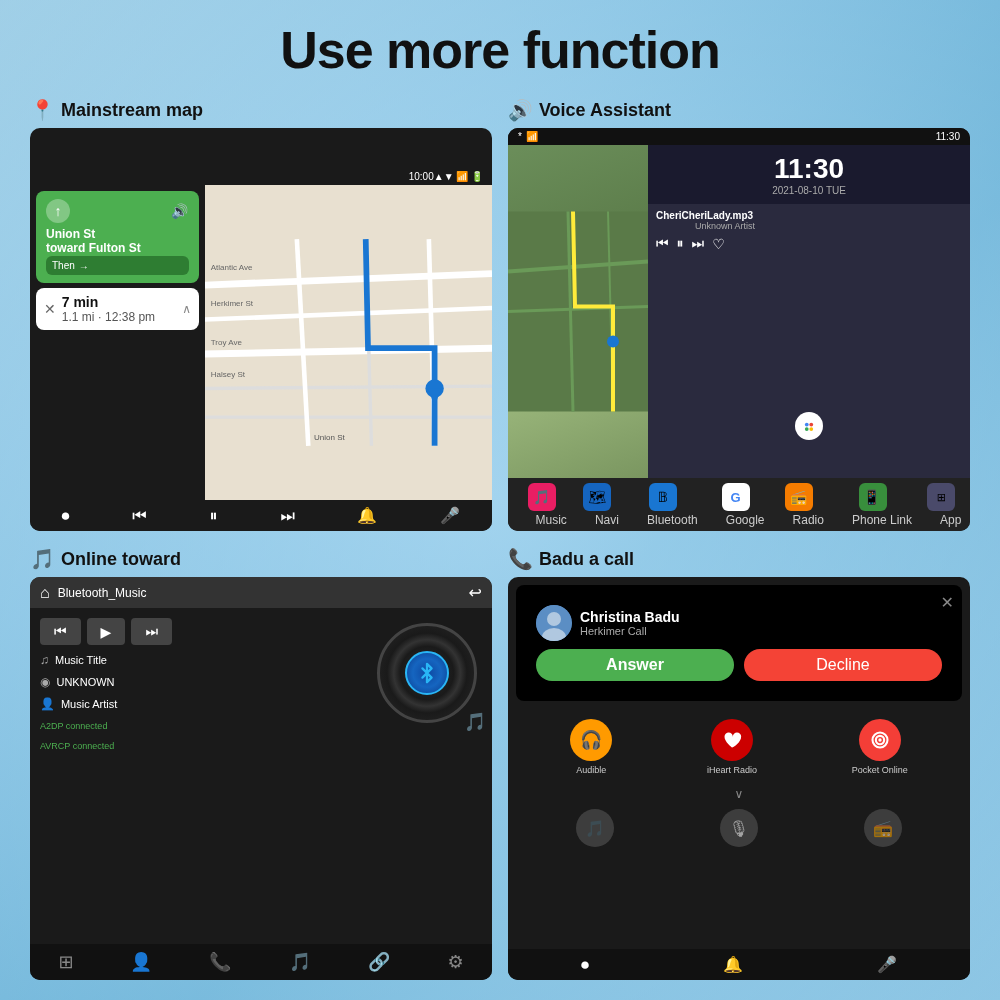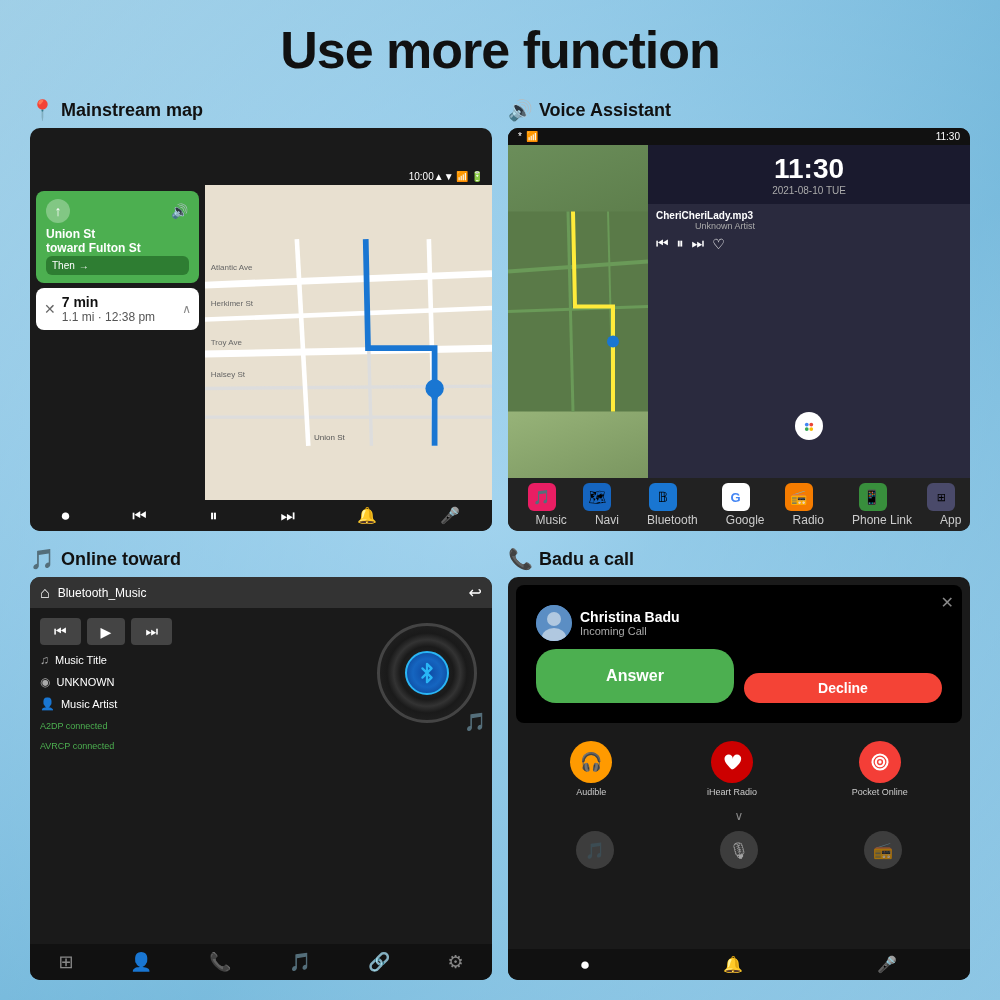--- a/index.html
+++ b/index.html
@@ -580,25 +580,24 @@
       padding: 7px;
       cursor: pointer;
     }
 
     .call-decline-btn {
       flex: 1;
       background: #f44336;
       border: none;
       border-radius: 20px;
       color: white;
-      font-size: 14px;
-      font-weight: 700;
+      font-size: 16px;
+      font-weight: 400;
       padding: 7px;
       cursor: pointer;
-      margin-top: 24px;
     }
 
     .call-apps-grid {
       display: flex;
       justify-content: space-around;
       padding: 10px 15px;
     }
 
     .call-app-item {
       display: flex;
@@ -904,21 +903,21 @@
           <div class="call-caller-info">
             <div class="caller-avatar">
               <svg width="36" height="36" viewBox="0 0 36 36">
                 <rect width="36" height="36" rx="18" fill="#5b8ec4"></rect>
                 <circle cx="18" cy="14" r="7" fill="#b0c8e0"></circle>
                 <ellipse cx="18" cy="32" rx="12" ry="9" fill="#b0c8e0"></ellipse>
               </svg>
             </div>
             <div>
               <div class="caller-name">Christina Badu</div>
-              <div class="caller-status">Incoming Call</div>
+              <div class="caller-status">Herkimer Call</div>
             </div>
           </div>
           <div class="call-close-btn">✕</div>
           <div class="call-buttons">
             <button class="call-answer-btn">Answer</button>
             <button class="call-decline-btn">Decline</button>
           </div>
         </div>
         <div class="call-apps-grid">
           <div class="call-app-item">

